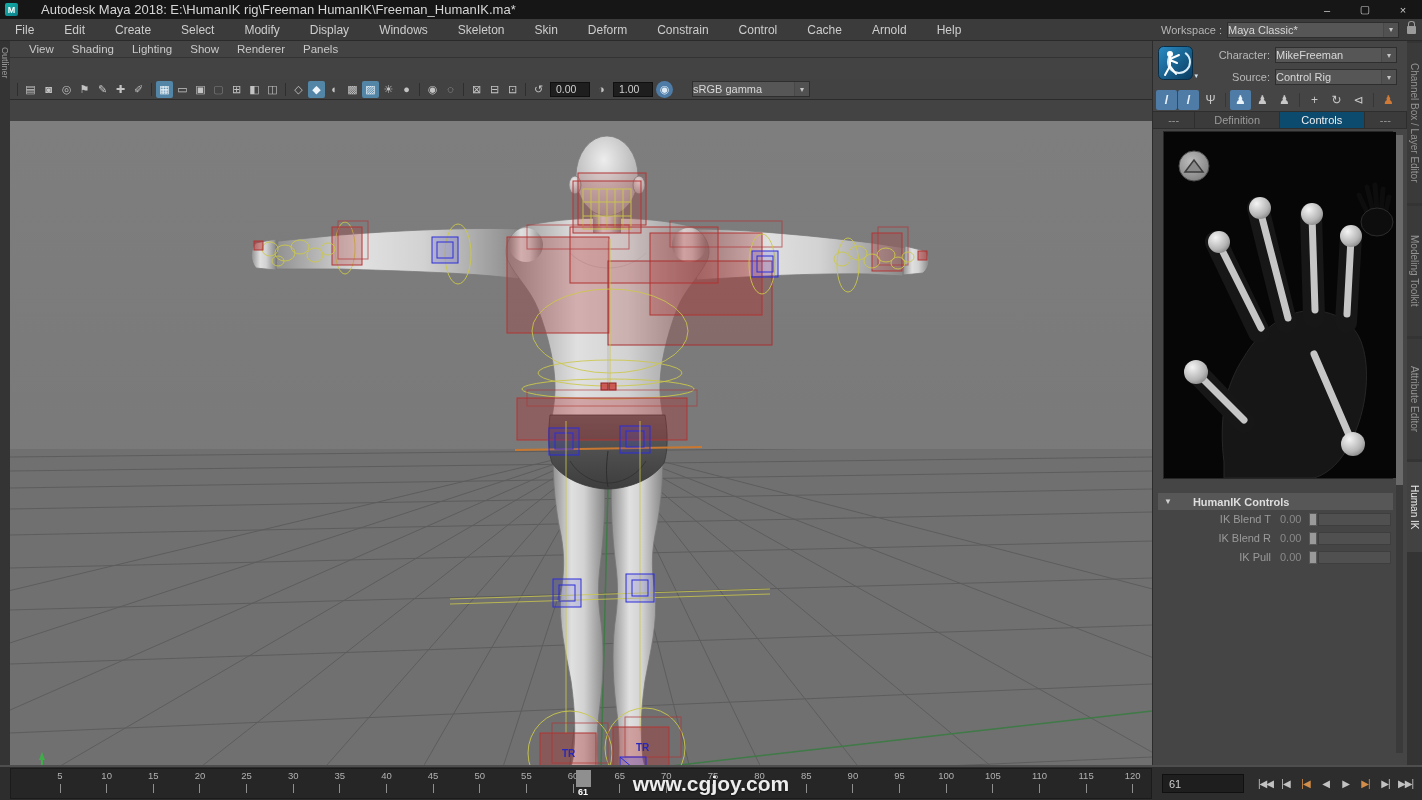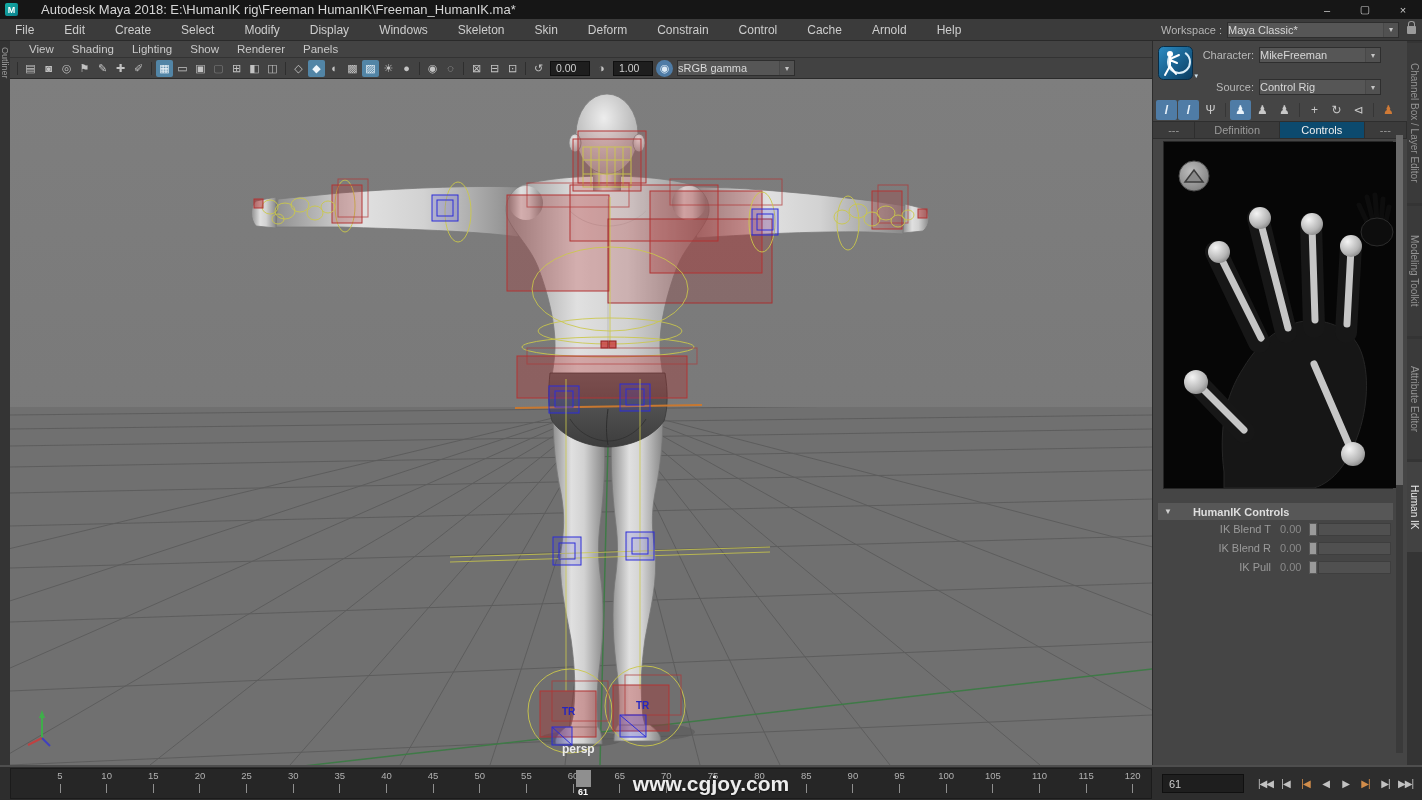--- a/index.html
+++ b/index.html
@@ -22,43 +22,43 @@
   .dd .dd-text{flex:1;white-space:nowrap;overflow:hidden;}
   .dd .dd-arrow{width:15px;height:100%;display:flex;align-items:center;justify-content:center;color:#c5c5c5;font-size:8px;border-left:1px solid #484848;background:#515151;}
   .ws-dd{width:172px;}
   .lock{width:9px;height:8px;background:#9b9b9b;border-radius:1px;position:relative;margin-left:3px;}
   .lock:before{content:'';position:absolute;top:-5px;left:1px;width:5px;height:5px;border:1.5px solid #9b9b9b;border-bottom:none;border-radius:3px 3px 0 0;}
 
   
   .main{flex:1;display:flex;overflow:hidden;}
   .left-strip{width:10px;background:#343434;flex:none;}
   .vlabel{writing-mode:vertical-rl;font-size:9px;color:#9a9a9a;padding-top:6px;margin-left:0px;white-space:nowrap;}
-  .center{width:1142px;flex:none;display:flex;flex-direction:column;border-bottom:2px solid #787878;}
+  .center{width:1142px;flex:none;display:flex;flex-direction:column;border-bottom:2px solid #787878;gap:21px;}
   .panel-menus{height:17px;background:#434343;display:flex;align-items:center;padding-left:10px;border-bottom:1px solid #333;flex:none;}
   .pmenu{padding:0 9px;font-size:11.5px;color:#c9c9c9;}
   .vp-toolbar{height:21px;background:#424242;display:flex;align-items:center;padding-left:4px;gap:1px;border-bottom:1px solid #2b2b2b;flex:none;}
   .ti{min-width:17px;height:17px;display:flex;align-items:center;justify-content:center;color:#c3c3c3;font-size:11px;border-radius:2px;}
   .ti.active{background:#5285a6;color:#eef5fa;}
   .ti.dim{opacity:.45;}
   .ti.sep{min-width:1px;width:1px;height:13px;background:#2e2e2e;margin:0 3px;border-radius:0;}
   .ti.round{background:#4f7ca6;border-radius:9px;color:#dceaf5;}
   .tfield{width:40px;height:15px;background:#1e1e1e;border:1px solid #0f0f0f;color:#cfcfcf;font-size:10.5px;display:flex;align-items:center;padding-left:5px;margin:0 2px;}
-  .vt-dd{width:118px;margin-left:3px;}
+  .vt-dd{width:118px;margin-left:18px;}
   .viewport{flex:1;position:relative;background:#7b7b7b;}
   .viewport svg{display:block;}
 
   
   .right-panel{width:255px;flex:none;background:#454545;border-left:1px solid #2c2c2c;position:relative;}
   .char-header{display:flex;padding:5px 4px 3px 5px;}
   .hik-badge{width:38px;height:36px;position:relative;flex:none;}
   .hik-badge .caret{position:absolute;right:-2px;bottom:2px;font-size:7px;color:#cfe3ef;}
-  .char-rows{flex:1;display:flex;flex-direction:column;gap:16px;padding-top:1px;}
+  .char-rows{flex:1;display:flex;flex-direction:column;gap:6px;padding-top:1px;}
   .char-row{display:flex;align-items:center;height:16px;}
   .char-row .cl{flex:1;text-align:right;font-size:11px;color:#b8b8b8;padding-right:5px;}
-  .char-dd{width:122px;margin-right:22px;}
+  .char-dd{width:122px;margin-right:6px;}
   .hik-tools{display:flex;align-items:center;height:23px;padding:0 3px;gap:1px;}
   .ht{width:21px;height:20px;display:flex;align-items:center;justify-content:center;color:#c8c8c8;font-size:12px;border-radius:2px;}
   .ht.active{background:#4f7ca6;color:#eaf3fa;}
   .ht.sep{width:1px;height:14px;background:#363636;margin:0 3px;border-radius:0;}
   .ht.orange{color:#d07a36;}
   .ht.bone{font-weight:bold;font-size:13px;}
   .hik-tabs{display:flex;height:18px;background:#3b3b3b;border-top:1px solid #2e2e2e;border-bottom:1px solid #2e2e2e;}
   .hik-tab{display:flex;align-items:center;justify-content:center;font-size:11px;color:#9a9a9a;border-right:1px solid #2e2e2e;}
   .hik-tab:nth-child(1),.hik-tab:nth-child(4){width:46px;}
   .hik-tab:nth-child(2),.hik-tab:nth-child(3){width:92px;}

